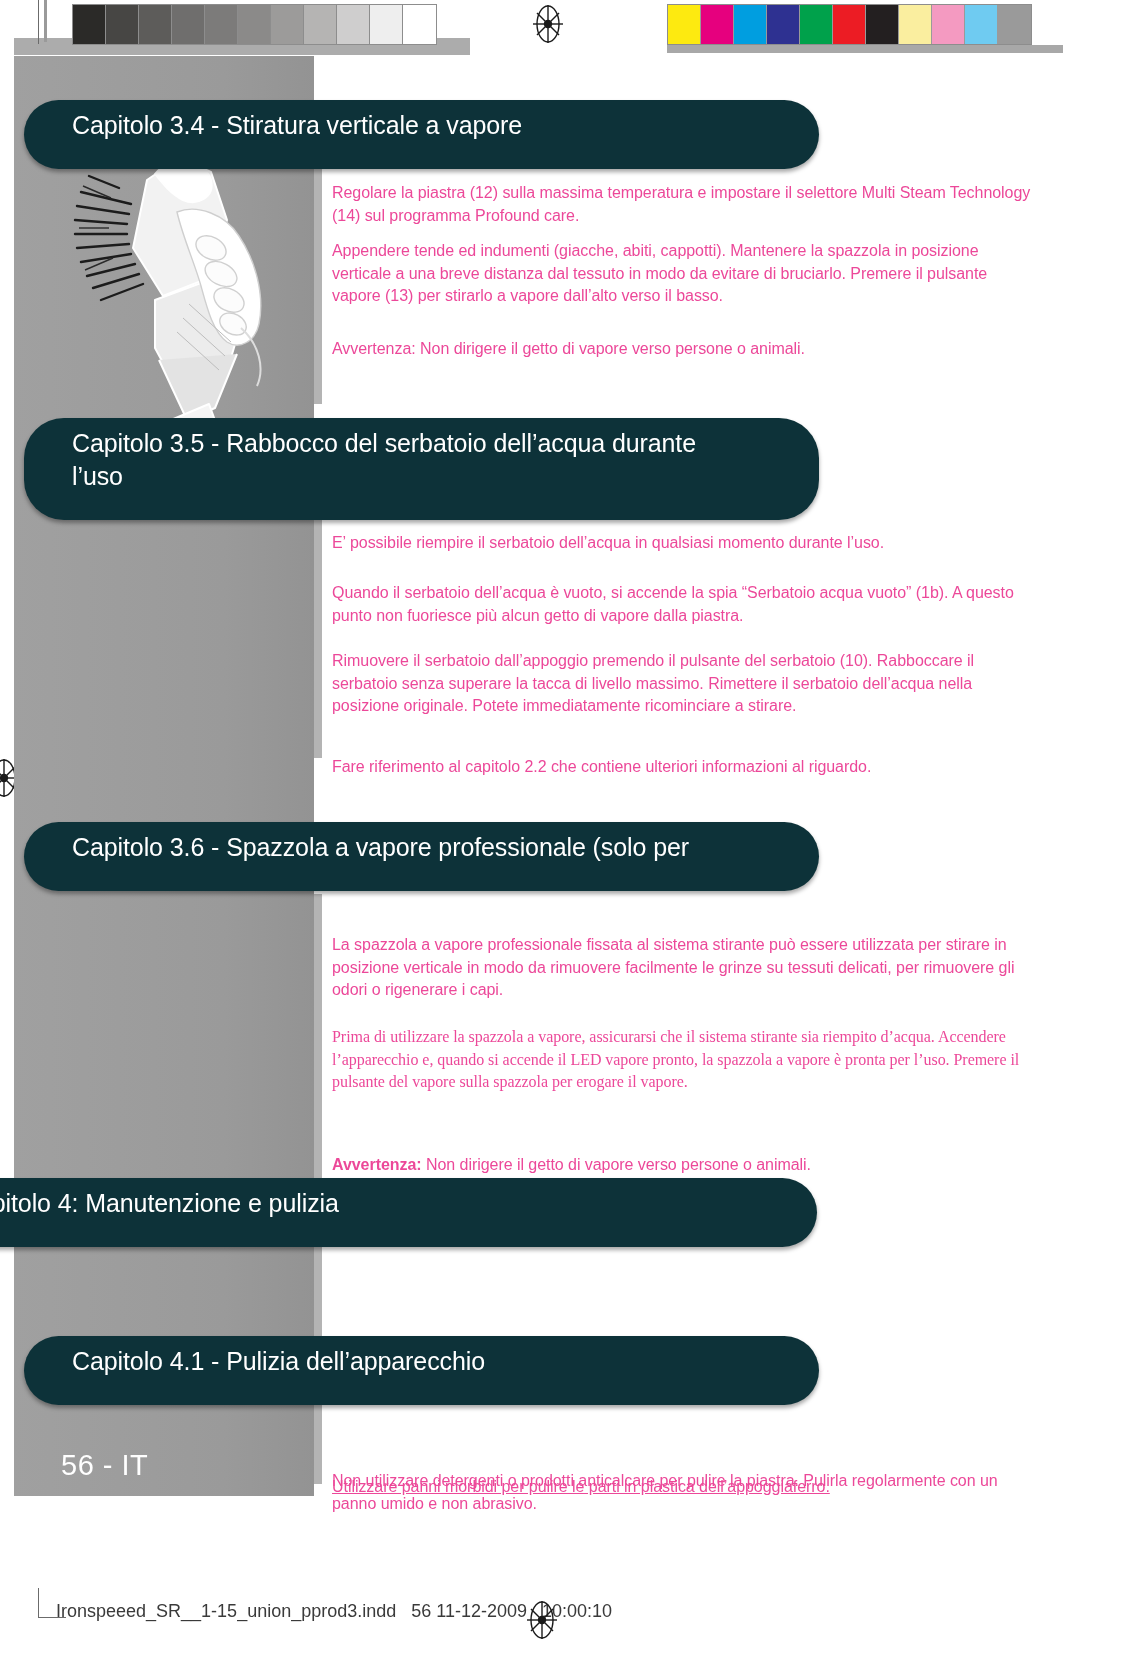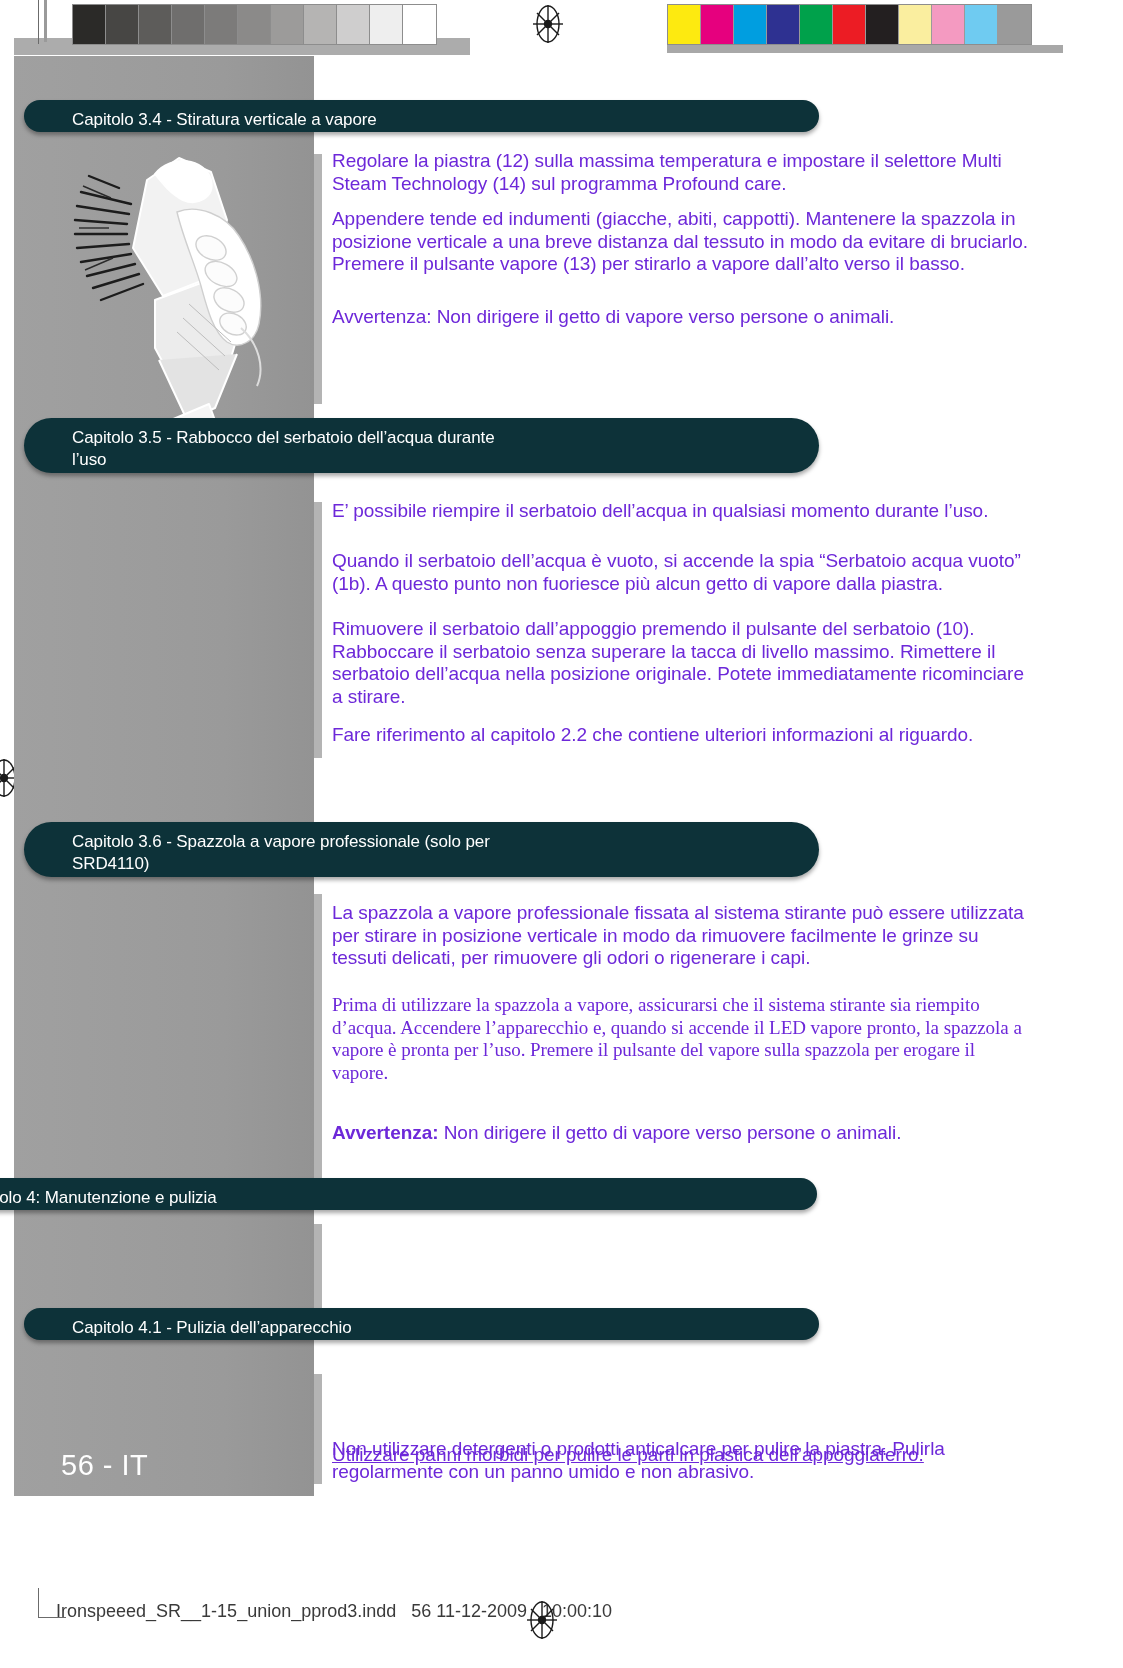--- a/index.html
+++ b/index.html
@@ -79,35 +79,36 @@
     background: #b4b4b4;
   }
 
   
   .pill {
     position: absolute;
     background: #0d3239;
     color: #ffffff;
     border-radius: 40px;
     box-shadow: 0 3px 4px rgba(0,0,0,0.35);
-    font-size: 17px;
+    font-size: 25px;
     font-weight: 400;
     line-height: 1.32;
-    padding: 9px 26px 1px 48px;
+    padding: 9px 26px 27px 48px;
     letter-spacing: -0.1px;
   }
   .pill .ttl { display: block; }
 
   
   .para {
     position: absolute;
-    font-size: 19px;
+    font-size: 16px;
     line-height: 22.5px;
-    color: #6d28d9;
+    color: #ec4899;
     letter-spacing: -0.05px;
+    margin-top: 32px;
   }
   .para b { font-weight: bold; }
 
   
   #page-num {
     position: absolute; left: 47px; top: 1393px;
     font-size: 29px; color: #ffffff; letter-spacing: 0.5px;
   }
 
   
@@ -265,33 +266,32 @@
       <span class="ttl">l’uso</span>
     </div>
 
     <div class="para" style="left:318px; top:444px; width:700px;">E’ possibile riempire il serbatoio dell’acqua in qualsiasi momento durante l’uso.</div>
     <div class="para" style="left:318px; top:494px; width:700px;">Quando il serbatoio dell’acqua è vuoto, si accende la spia “Serbatoio acqua vuoto” (1b). A questo punto non fuoriesce più alcun getto di vapore dalla  piastra.</div>
     <div class="para" style="left:318px; top:562px; width:700px;">Rimuovere il serbatoio dall’appoggio premendo il pulsante del serbatoio (10). Rabboccare il serbatoio senza superare la  tacca di livello massimo. Rimettere il serbatoio dell’acqua nella posizione originale. Potete immediatamente ricominciare a stirare.</div>
     <div class="para" style="left:318px; top:668px; width:700px;">Fare riferimento al capitolo 2.2 che contiene ulteriori informazioni  al riguardo.</div>
 
     <div class="pill" style="left:10px; top:766px; width:795px;">
       <span class="ttl">Capitolo 3.6 - Spazzola a vapore professionale (solo per</span>
-      <span class="ttl">SRD4110)</span>
     </div>
 
     <div class="para" style="left:318px; top:846px; width:702px;">La spazzola a vapore professionale fissata al sistema stirante può essere utilizzata per stirare in posizione verticale in modo da rimuovere facilmente le grinze su tessuti delicati, per rimuovere gli odori o  rigenerare i capi.</div>
     <div class="para" style="left:318px; top:938px; width:702px;font-family:Liberation Serif, serif;">Prima di utilizzare la spazzola a vapore, assicurarsi che il sistema stirante sia riempito d’acqua. Accendere l’apparecchio e, quando si accende il LED vapore pronto, la spazzola a vapore è pronta per l’uso. Premere il pulsante del vapore sulla spazzola per erogare il vapore.</div>
     <div class="para" style="left:318px; top:1066px; width:702px;"><b>Avvertenza:</b> Non dirigere il getto di vapore verso persone o animali.</div>
 
     <div class="pill" style="left:-102px; top:1122px; width:905px;">
       <span class="ttl">Capitolo 4: Manutenzione e pulizia</span>
     </div>
 
 
-    <div class="pill" style="left:10px; top:1252px; width:795px;">
+    <div class="pill" style="left:10px; top:1280px; width:795px;">
       <span class="ttl">Capitolo 4.1 - Pulizia dell’apparecchio</span>
     </div>
 
     <div class="para" style="left:318px; top:1382px; width:702px;">Non utilizzare detergenti o prodotti anticalcare per pulire la piastra. Pulirla regolarmente con un panno umido e non abrasivo.</div>
     <div class="para" style="left:318px; top:1388px; width:702px;text-decoration:underline;">Utilizzare panni morbidi per pulire le parti in plastica dell’appoggiaferro.</div>
 
     <div id="page-num">56 - IT</div>
   </div>
 
   <div id="footer-rule"></div>

